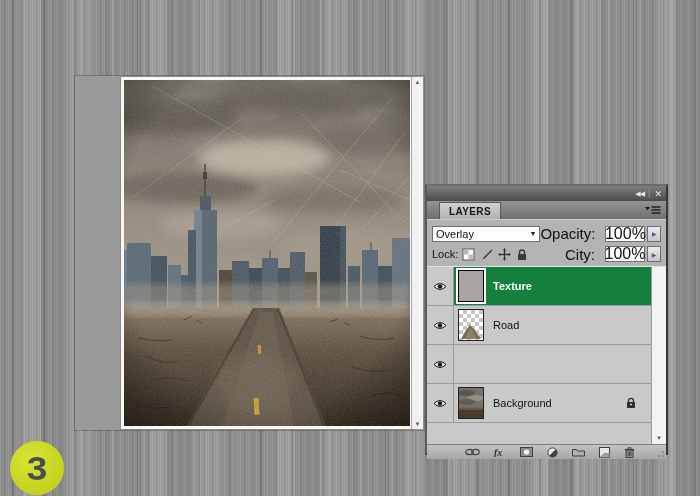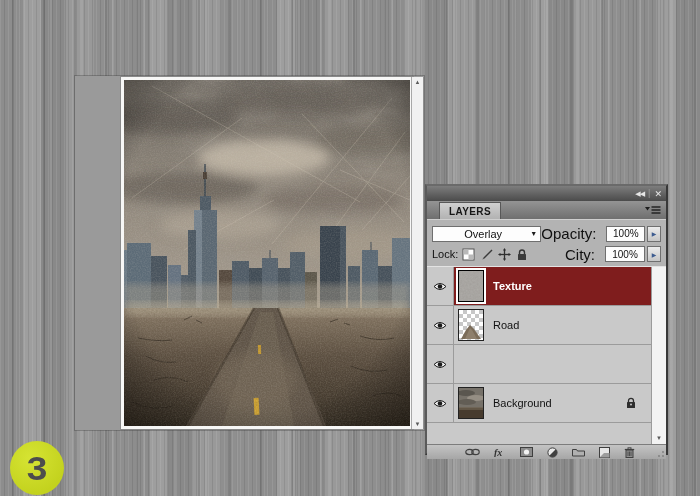--- a/index.html
+++ b/index.html
@@ -27,33 +27,33 @@
   .titlebar .tb-sep{color:#9a9a9a;font-size:9px;line-height:9px;}
   .tabbar{height:18px;background:linear-gradient(#949494,#6f6f6f);display:flex;align-items:flex-end;position:relative;}
   .tab{margin-left:12px;height:16px;padding:0 9px;background:linear-gradient(#d0d0d0,#b2b2b2);
     border:1px solid #585858;border-bottom:none;display:flex;align-items:center;
     font-size:10px;font-weight:bold;color:#161616;letter-spacing:.4px;}
   .panel-menu{position:absolute;right:5px;top:4px;width:16px;height:10px;}
   .controls{background:#b3b3b3;border-top:1px solid #cfcfcf;padding:3px 5px 2px 5px;}
   .ctl-row{display:flex;align-items:center;height:20px;}
   .ctl-row.first{height:21px;}
   .dropdown{width:112px;height:16px;background:#fdfdfd;border:1px solid #6f6f6f;display:flex;align-items:center;font-size:11px;color:#111;padding:0 3px;box-sizing:border-box;}
-  .dropdown .dd-label{flex:1;text-align:center;}
+  .dropdown .dd-label{flex:1;}
   .dropdown .dd-arrow{font-size:7px;color:#1c1c1c;}
   .ctl-label{font-size:15px;color:#101010;margin-left:auto;margin-right:10px;}
-  .val-box{width:40px;height:16px;background:#fdfdfd;border:1px solid #6f6f6f;font-size:10px;color:#111;display:flex;align-items:center;justify-content:center;box-sizing:border-box;}
+  .val-box{width:40px;height:16px;background:#fdfdfd;border:1px solid #6f6f6f;font-size:16px;color:#111;display:flex;align-items:center;justify-content:center;box-sizing:border-box;}
   .spin-btn{width:14px;height:16px;margin-left:2px;background:linear-gradient(#ececec,#c6c6c6);border:1px solid #6f6f6f;display:flex;align-items:center;justify-content:center;font-size:6px;color:#3d5c90;box-sizing:border-box;}
   .lock-icons{display:flex;align-items:center;gap:5px;margin-left:4px;}
   .lock-icons svg{display:block;}
   .layer-list{position:relative;background:#c9c9c9;height:177px;border-top:1px solid #e3e3e3;overflow:hidden;}
   .rows{position:absolute;left:0;top:0;right:14px;}
   .lrow{display:flex;align-items:center;height:38px;border-bottom:1px solid #9b9b9b;background:#c9c9c9;}
   .eye-cell{width:26px;align-self:stretch;border-right:1px solid #9b9b9b;display:flex;align-items:center;justify-content:center;background:#c9c9c9;}
   .lrow-body{flex:1;align-self:stretch;display:flex;align-items:center;padding-left:4px;}
-  .lrow.selected .lrow-body{background:#7f1d1d;}
+  .lrow.selected .lrow-body{background:#15803d;}
   .thumb{width:24px;height:30px;border:1px solid #222;background:#fff;position:relative;overflow:hidden;}
   .lrow.selected .thumb{box-shadow:0 0 0 2px #fff;border-color:#000;}
   .checker{background-color:#fff;background-image:
      linear-gradient(45deg,#c7c7c7 25%,transparent 25%,transparent 75%,#c7c7c7 75%),
      linear-gradient(45deg,#c7c7c7 25%,transparent 25%,transparent 75%,#c7c7c7 75%);
      background-size:8px 8px;background-position:0 0,4px 4px;}
   .thumb svg{position:absolute;left:0;top:0;display:block;}
   .lname{font-size:11px;color:#111;margin-left:9px;}
   .lrow.selected .lname{color:#fff;font-weight:bold;}
   .lname.italic{}

